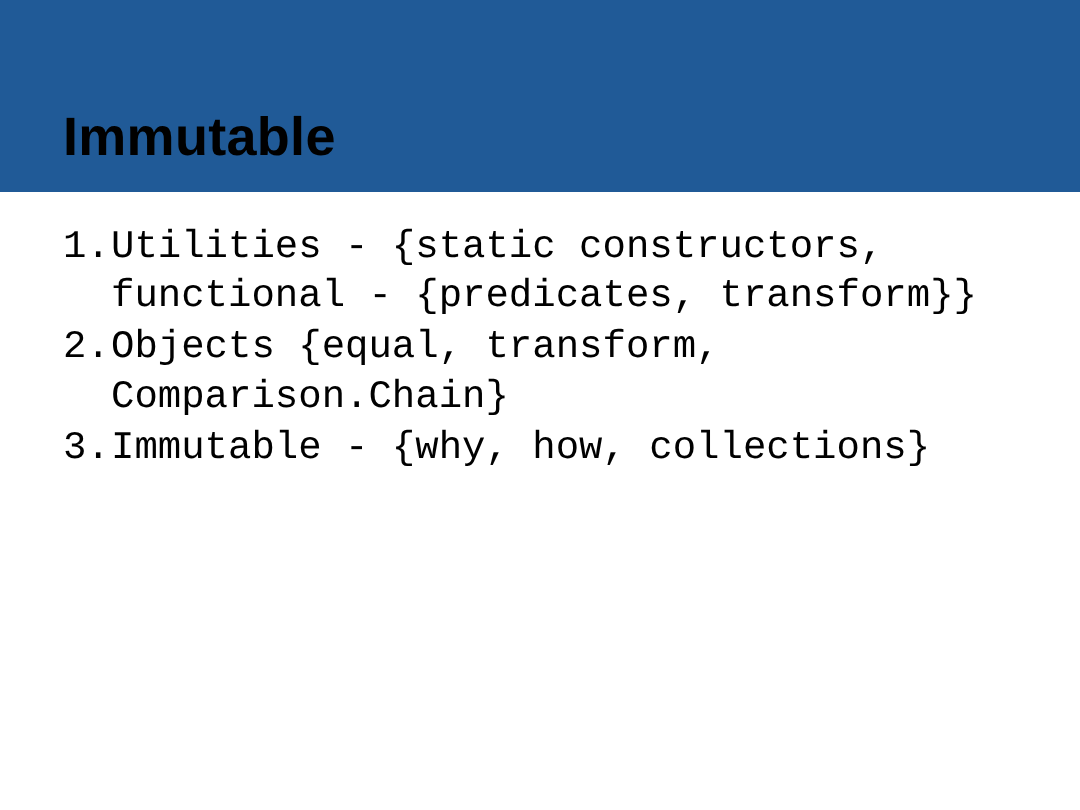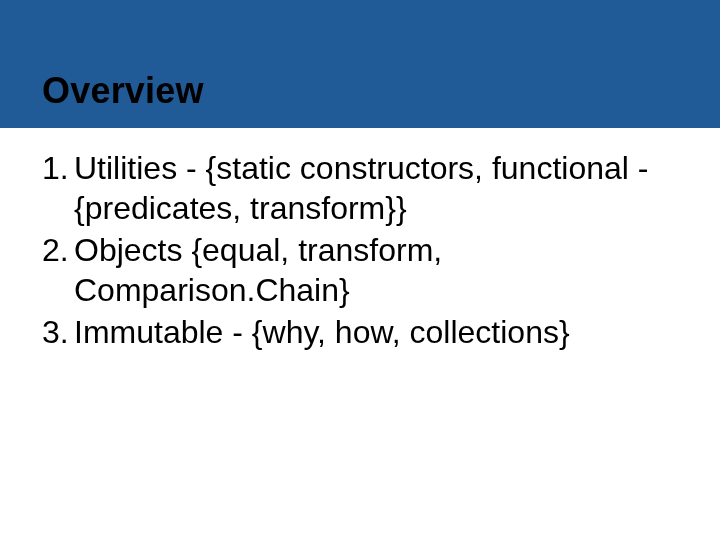--- a/index.html
+++ b/index.html
@@ -35,22 +35,23 @@
       color: #000000;
       letter-spacing: 0.2px;
     }
     .content {
       padding: 20px 40px 0 42px;
       color: #000000;
     }
     .ol {
       list-style: none;
       counter-reset: item;
-      font-size: 32px;
+      font-size: 26px;
       line-height: 1.25;
+      font-family: Liberation Mono, monospace;
     }
     .ol > li {
       counter-increment: item;
       position: relative;
       padding-left: 32px;
       margin-bottom: 2px;
     }
     .ol > li::before {
       content: counter(item) ". ";
       position: absolute;
@@ -59,21 +60,21 @@
     }
     .li-text {
       display: block;
     }
   </style>
 </head>
 <body>
 
 <div class="slide">
   <div class="title-band">
-    <h1 class="title-text">Overview</h1>
+    <h1 class="title-text">Immutable</h1>
   </div>
   <div class="content">
     <ol class="ol">
       <li>
           <span class="li-text">Utilities - {static constructors, functional - {predicates, transform}}</span>
         </li>
       <li>
           <span class="li-text">Objects {equal, transform, Comparison.Chain}</span>
         </li>
       <li>

